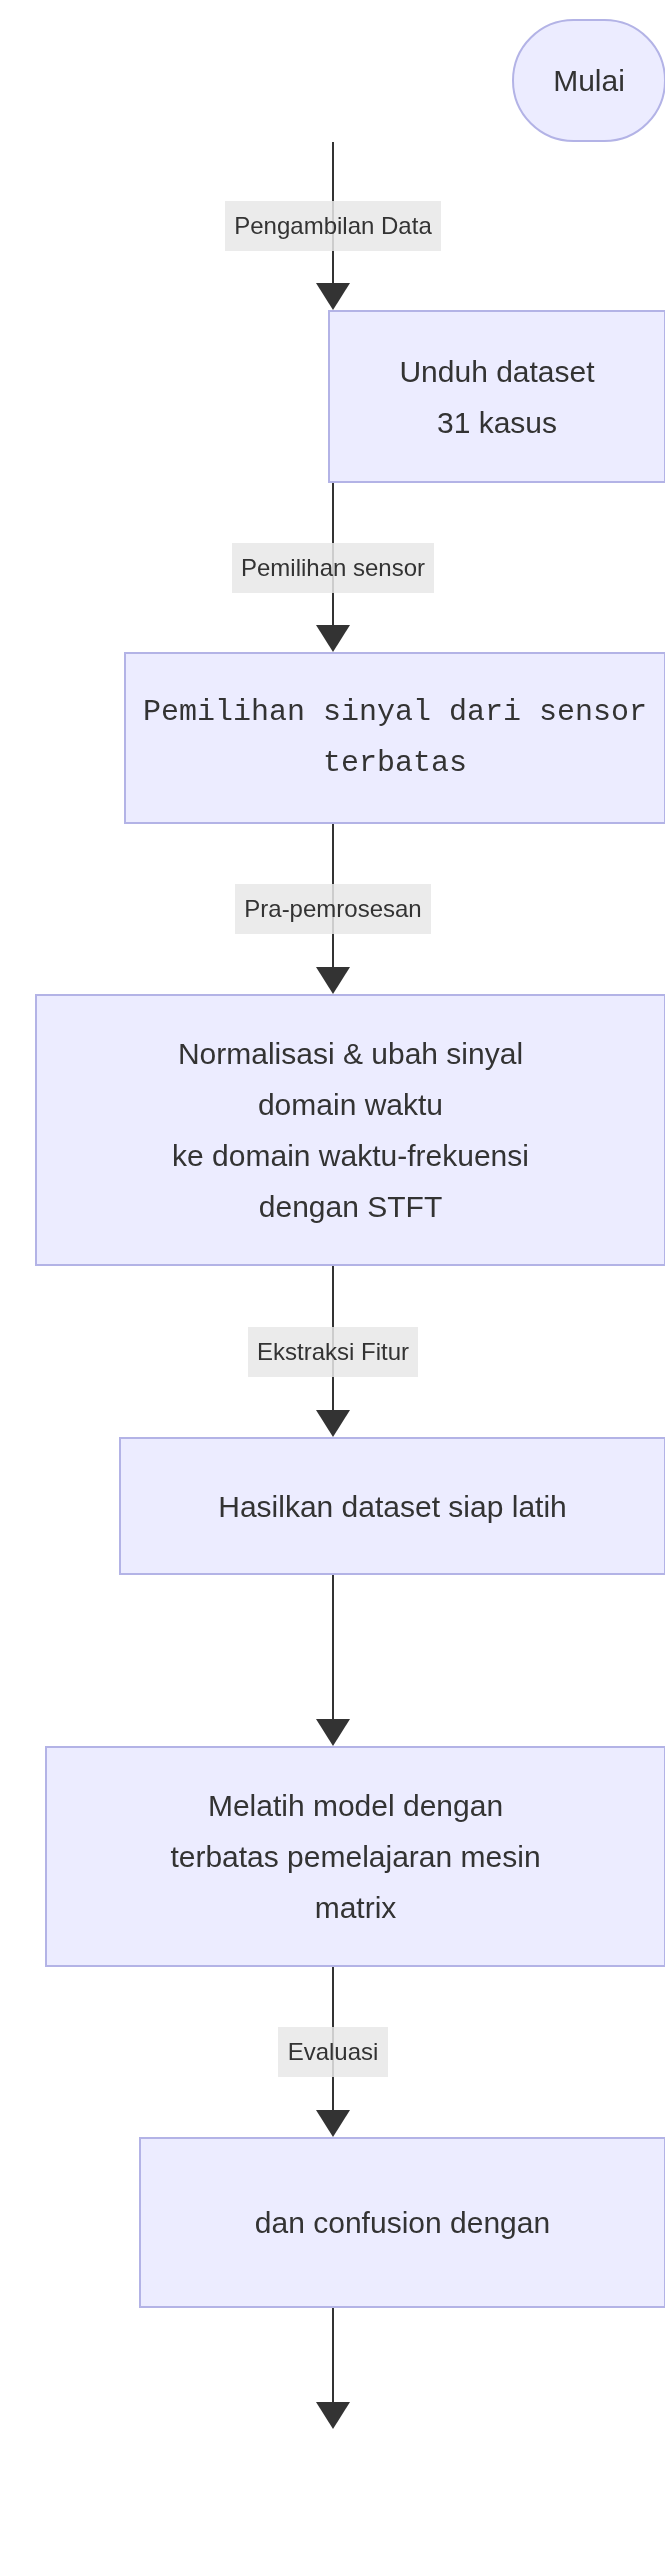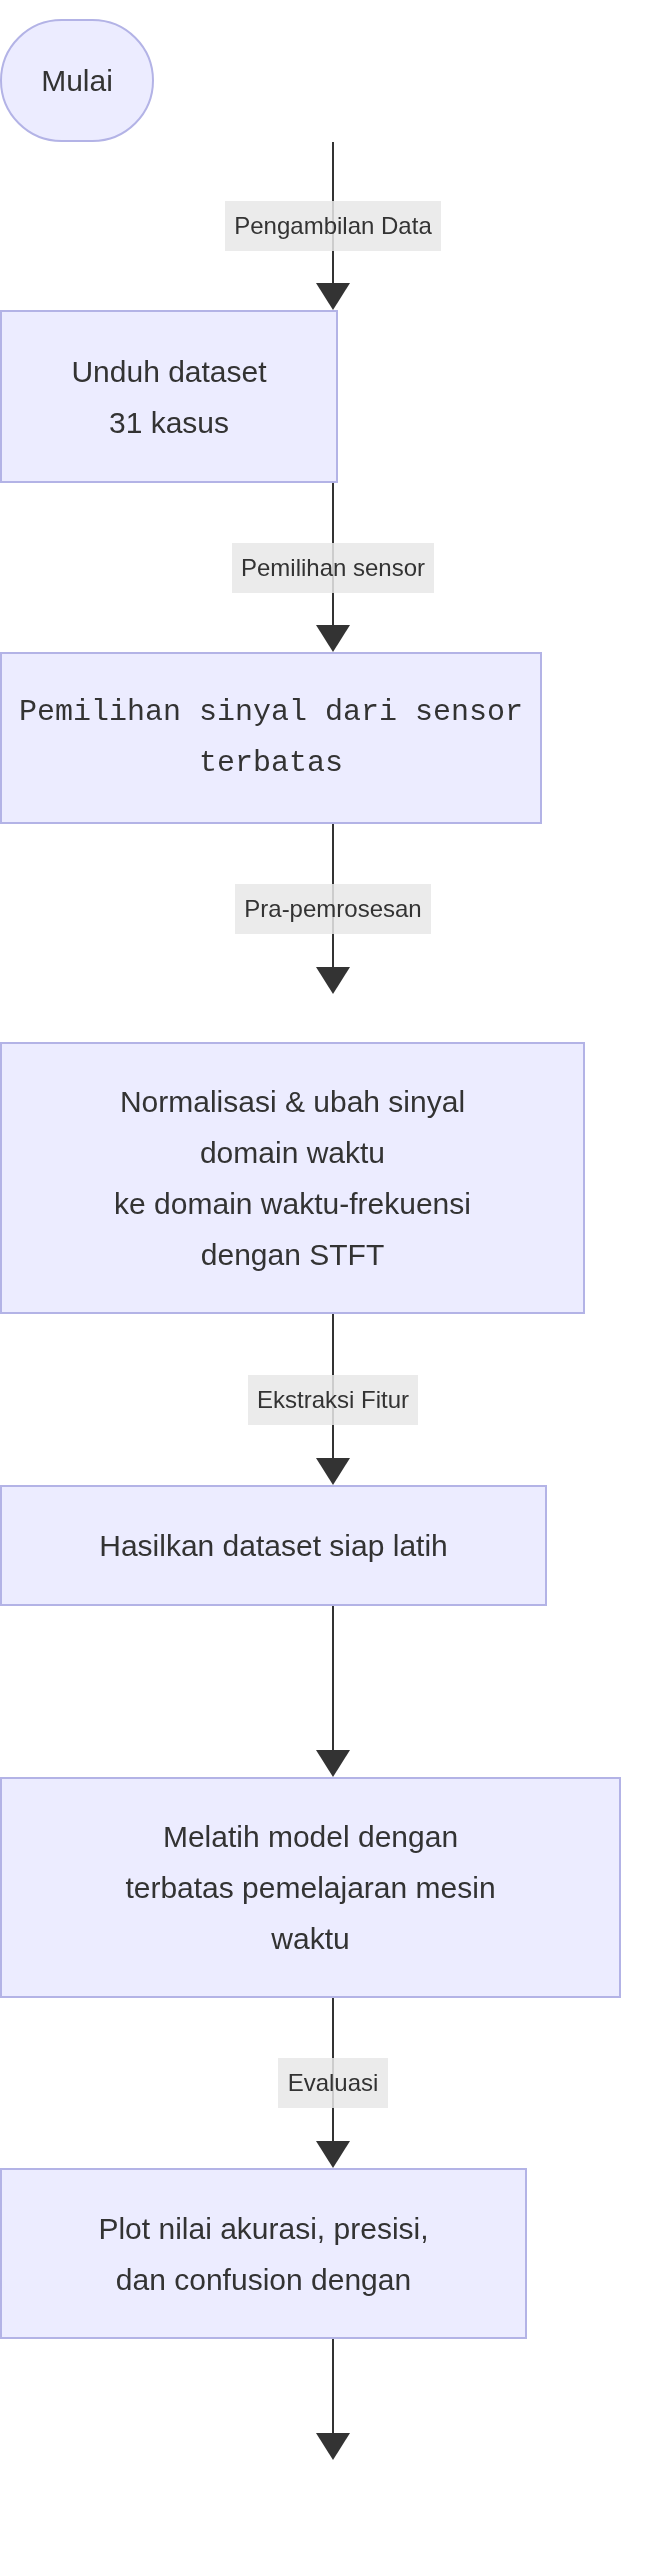--- a/index.html
+++ b/index.html
@@ -15,21 +15,21 @@
     width: 666px;
     height: 2576px;
     font-family: "Liberation Sans", "DejaVu Sans", sans-serif;
     color: var(--text);
     overflow: hidden;
   }
   .flow {
     width: 666px;
     display: flex;
     flex-direction: column;
-    align-items: flex-start;
+    align-items: flex-end;
     padding-top: 19px;
   }
   
   .node {
     background: var(--node-fill);
     border: 2px solid var(--node-border);
     display: flex;
     flex-direction: column;
     align-items: center;
     justify-content: center;
@@ -39,22 +39,22 @@
     color: var(--text);
     flex: none;
   }
   .stadium { border-radius: 62px; }
   .rect { border-radius: 0; }
   .node .line-text { display: block; white-space: nowrap; }
   
   .n-start  { width: 154px; height: 123px; }
   .n-box1   { width: 338px; height: 173px; }
   .n-box2   { width: 542px; height: 172px; font-family: Liberation Mono, monospace; }
-  .n-box3   { width: 585px; height: 272px; margin-top: 48px; }
-  .n-box4   { width: 547px; height: 121px; }
+  .n-box3   { width: 631px; height: 272px; }
+  .n-box4   { width: 547px; height: 138px; }
   .n-box5   { width: 621px; height: 221px; }
   .n-box6   { width: 527px; height: 171px; }
   .n-end    { width: 183px; height: 121px; border-radius: 60px; }
   
   .connector {
     position: relative;
     width: 666px;
     display: flex;
     align-items: center;
     justify-content: center;
@@ -153,31 +153,30 @@
   </div>
 
   <div class="connector c5">
     <div class="edge-line"></div>
     <div class="arrowhead"></div>
   </div>
 
   <div class="node rect n-box5">
     <span class="line-text">Melatih model dengan</span>
     <span class="line-text">terbatas pemelajaran mesin</span>
-    <span class="line-text">waktu</span>
+    <span class="line-text">matrix</span>
   </div>
 
   <div class="connector c6">
     <div class="edge-line"></div>
     <div class="edge-label">Evaluasi</div>
     <div class="arrowhead"></div>
   </div>
 
   <div class="node rect n-box6">
-    <span class="line-text">Plot nilai akurasi, presisi,</span>
     <span class="line-text">dan confusion dengan</span>
   </div>
 
   <div class="connector c7">
     <div class="edge-line"></div>
     <div class="arrowhead"></div>
   </div>
 
 
 </div>

